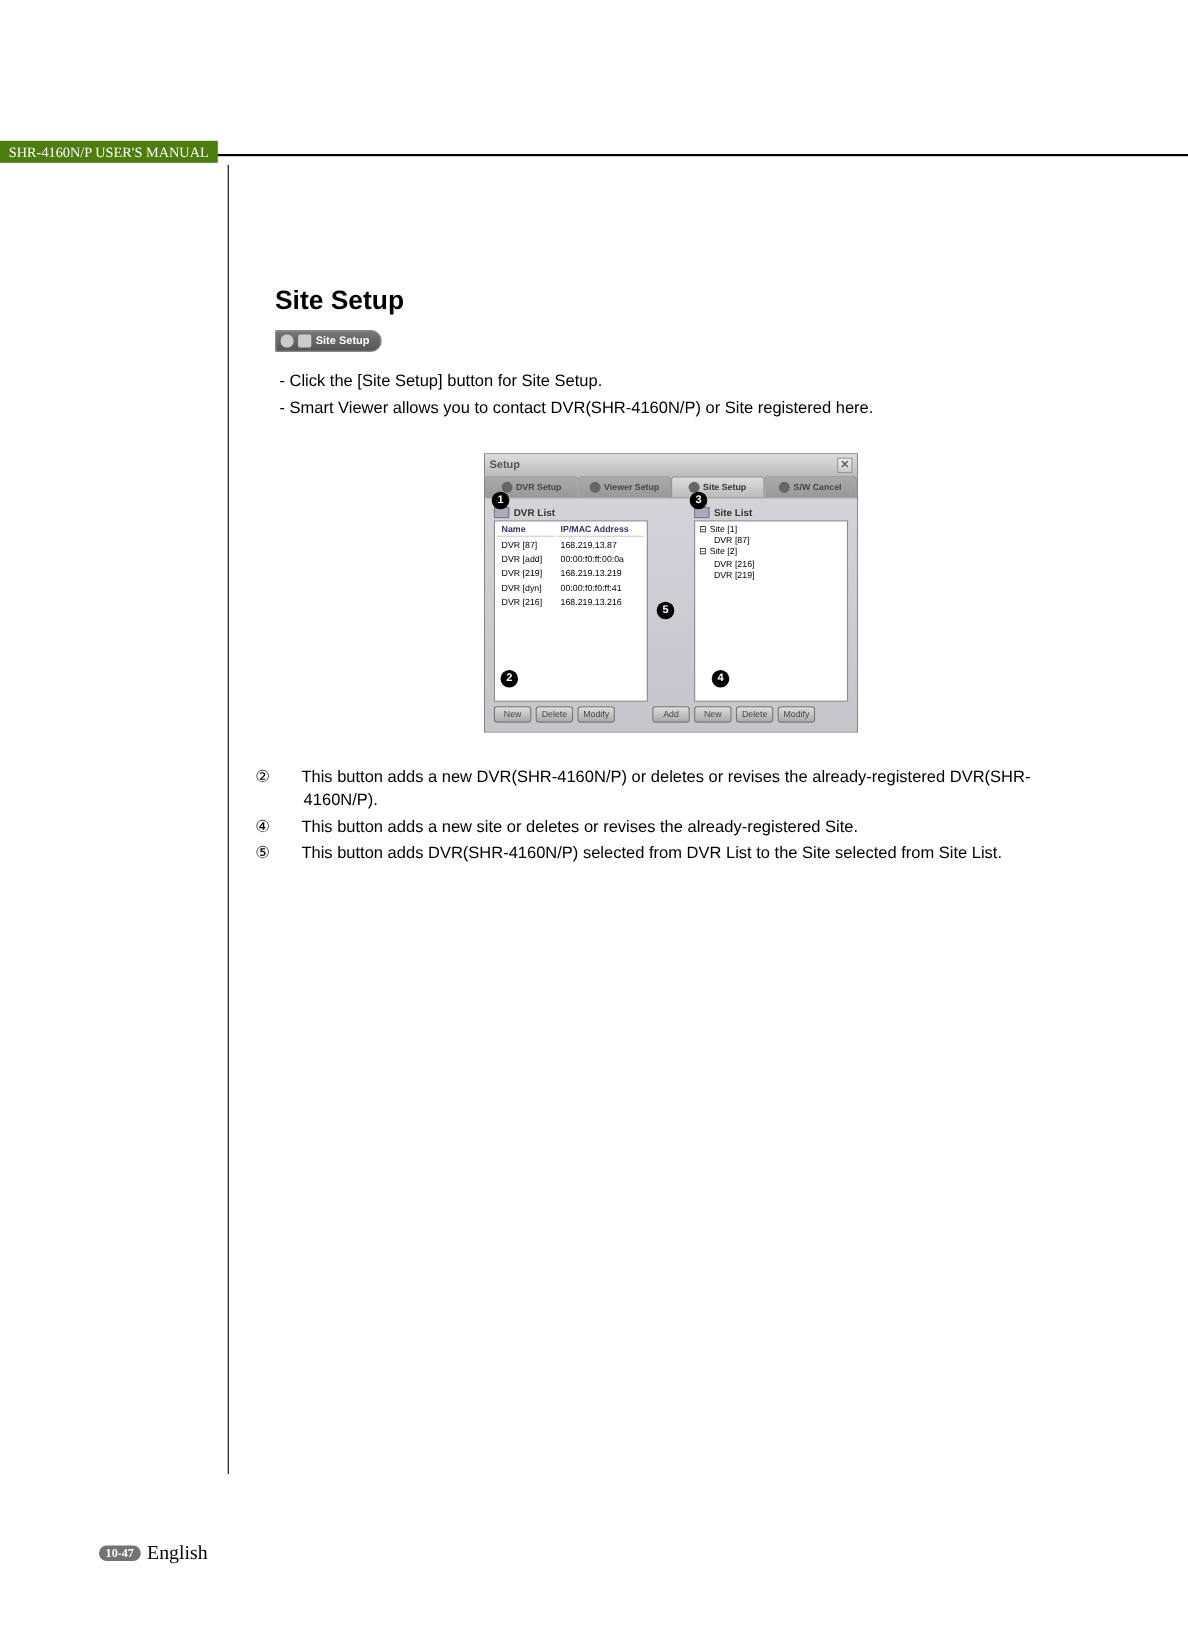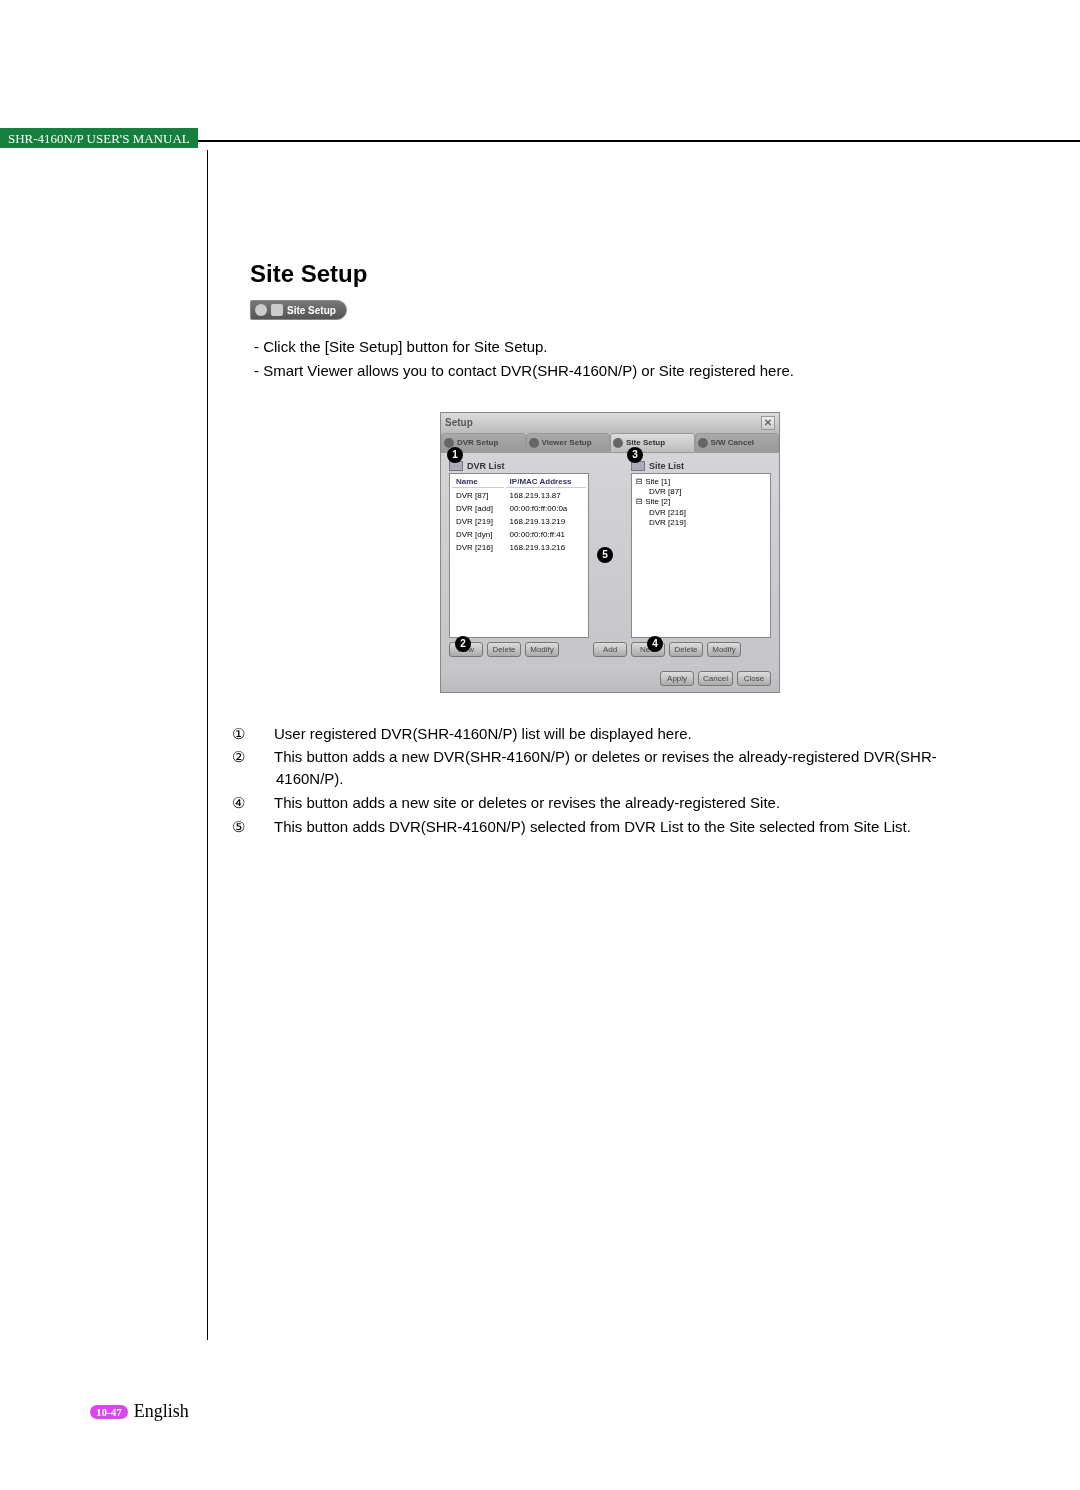--- a/index.html
+++ b/index.html
@@ -13,21 +13,21 @@
   }
   .header-bar {
     position: absolute;
     top: 128px;
     left: 0;
     right: 0;
     height: 20px;
     display: flex;
   }
   .header-label {
-    background: #15803d;
+    background: #4d7c0f;
     color: #fff;
     font-size: 13px;
     padding: 3px 8px;
     font-family: "Times New Roman", serif;
     white-space: nowrap;
   }
   .header-line {
     flex: 1;
     border-bottom: 2px solid #000;
     height: 14px;
@@ -98,21 +98,21 @@
     width: 14px; height: 14px; border: 1px solid #999;
     background: linear-gradient(#eee,#ccc);
     text-align: center; line-height: 12px; font-weight: bold;
     color: #666; font-size: 10px;
   }
   .shot-tabs { display: flex; }
   .shot-tab {
     flex: 1;
     display: flex;
     align-items: center;
-    justify-content: flex-start;
+    justify-content: center;
     gap: 3px;
     padding: 4px 2px;
     font-size: 8px;
     font-weight: bold;
     color: #333;
     background: linear-gradient(#ddd,#bbb);
     border: 1px solid #999;
     border-radius: 3px 3px 0 0;
   }
   .shot-tab.inactive { background: linear-gradient(#aaa,#999); color:#444; }
@@ -203,21 +203,21 @@
   .page-footer {
     position: absolute;
     bottom: 68px;
     left: 90px;
     display: flex;
     align-items: center;
     gap: 6px;
     font-family: "Times New Roman", serif;
   }
   .pg-oval {
-    background: #d946ef; color: #fff;
+    background: #737373; color: #fff;
     font-size: 11px; font-weight: bold;
     padding: 1px 6px;
     border-radius: 10px;
   }
   .pg-lang { font-size: 18px; }
 </style>
 </head>
 <body>
 
 <div class="header-bar">
@@ -339,30 +339,24 @@
         </div>
         <div class="btn-row">
           <div class="btn3d">New</div>
           <div class="btn3d">Delete</div>
           <div class="btn3d">Modify</div>
         </div>
       </div>
 
     </div>
 
-    <div class="footer-btns">
-      <div class="btn3d">Apply</div>
-      <div class="btn3d">Cancel</div>
-      <div class="btn3d">Close</div>
-    </div>
 
   </div>
 
   <div class="numbered-list">
-    <p><span class="circ">①</span><span>User registered DVR(SHR-4160N/P) list will be displayed here.</span></p>
     <p><span class="circ">②</span><span>This button adds a new DVR(SHR-4160N/P) or deletes or revises the already-registered DVR(SHR-4160N/P).</span></p>
     <p><span class="circ">④</span><span>This button adds a new site or deletes or revises the already-registered Site.</span></p>
     <p><span class="circ">⑤</span><span>This button adds DVR(SHR-4160N/P) selected from DVR List to the Site selected from Site List.</span></p>
   </div>
 
 </div>
 
 <div class="page-footer">
   <span class="pg-oval">10-47</span>
   <span class="pg-lang">English</span>

